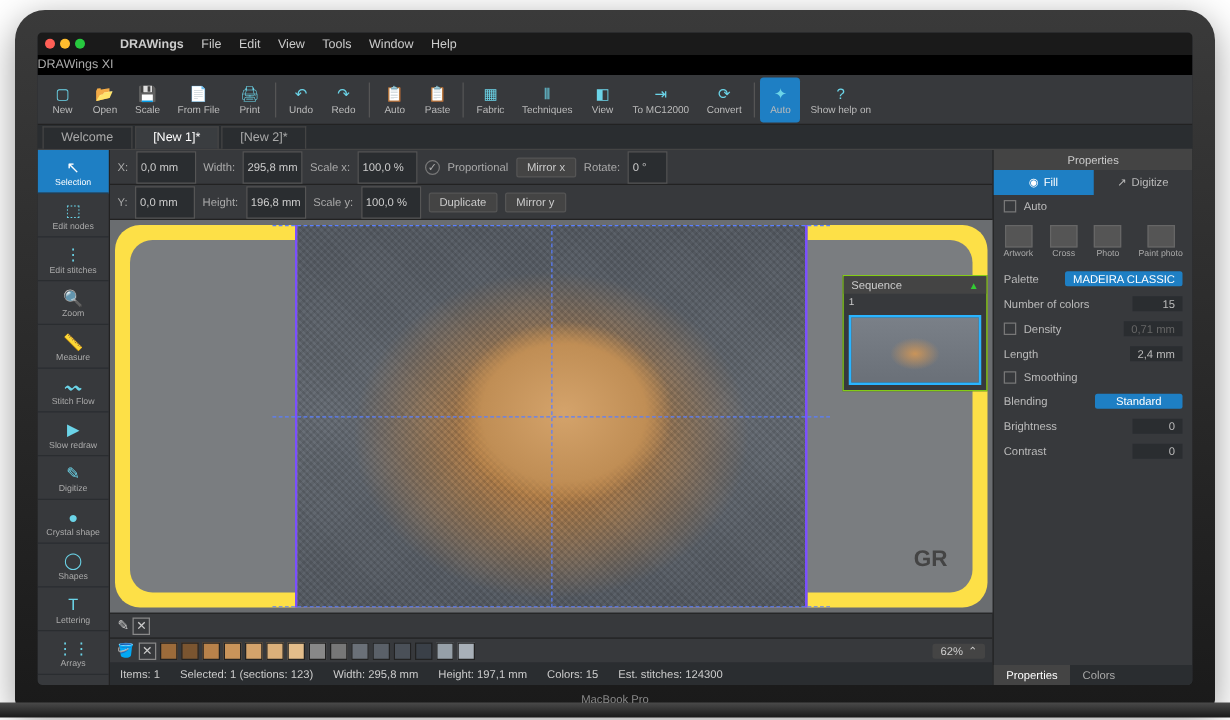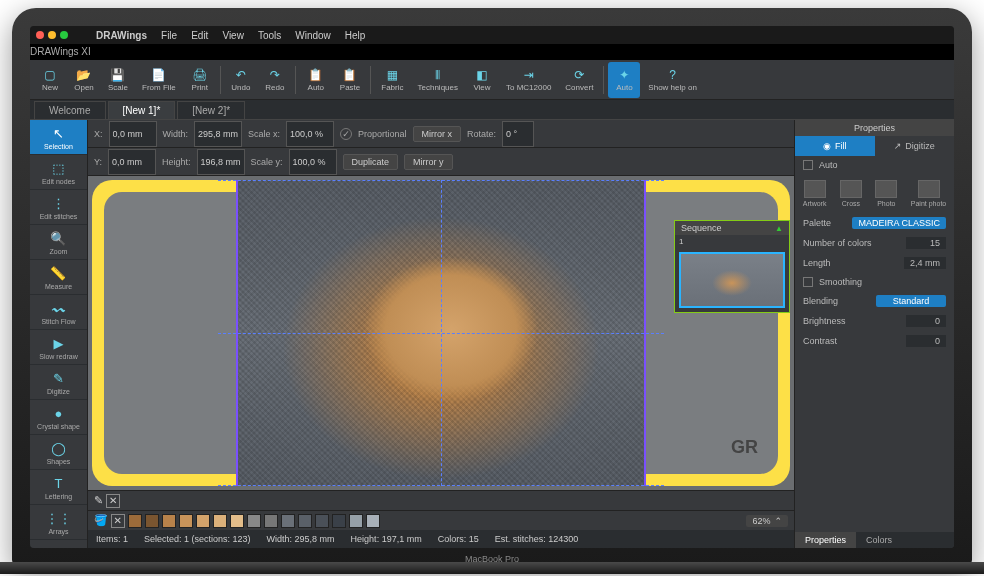--- a/index.html
+++ b/index.html
@@ -339,20 +339,25 @@
           </div>
     <div class="rp-row">
             <span>Palette</span>
             <span class="rp-sel">MADEIRA CLASSIC</span>
           </div>
     <div class="rp-row">
             <span>Number of colors</span>
             <span class="val">15</span>
           </div>
     <div class="rp-row">
+            <span class="cb"></span>
+            <span>Density</span>
+            <span class="val" style="color:#666">0,71 mm</span>
+          </div>
+    <div class="rp-row">
             <span>Length</span>
             <span class="val">2,4 mm</span>
           </div>
     <div class="rp-row">
             <span class="cb"></span>
             <span>Smoothing</span>
           </div>
     <div class="rp-row">
             <span>Blending</span>
             <span class="rp-sel">Standard</span>

